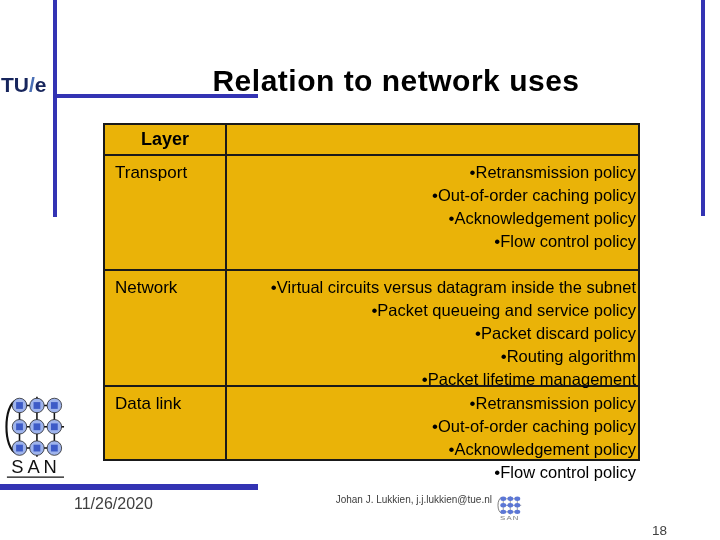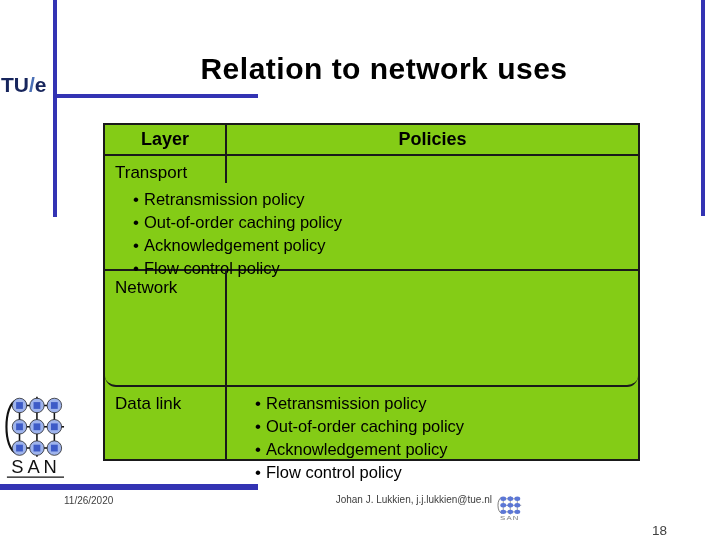--- a/index.html
+++ b/index.html
@@ -17,43 +17,43 @@
   .hline-top{left:55px;top:94px;width:203px;height:4px;background:var(--accent-blue,#3333B3);}
   .bottom-bar{left:0;top:484px;width:258px;height:6px;background:var(--accent-blue,#3333B3);}
 
   
   .tue{left:1px;top:73px;width:52px;font-weight:bold;font-size:21px;letter-spacing:0px;
        font-family:"Liberation Sans",sans-serif;}
   .tue .tu,.tue .e{color:var(--navy,#17255C);text-align:right;}
   .tue .slash{color:var(--slash-blue,#4A6FB5);}
 
   
-  .title{left:55px;top:48px;width:650px;margin:4px;text-align:center;
+  .title{left:55px;top:48px;width:650px;margin:16px;text-align:center;
          font-size:30px;font-weight:bold;color:#000;letter-spacing:0.5px;}
 
   
   .policy-table{left:103px;top:123px;width:537px;border:2px solid var(--table-border,#1A1A1A);
-                box-sizing:border-box;background:#84cc16;}
+                box-sizing:border-box;background:#eab308;}
   .t-row{display:flex;box-sizing:border-box;}
   .t-row.bordered{border-bottom:2px solid var(--table-border,#1A1A1A);}
   .cell{box-sizing:border-box;}
   .layer-col{width:122px;border-right:2px solid var(--table-border,#1A1A1A);flex:none;}
   .pol-col{flex:1;}
   .hdr{height:29px;display:flex;align-items:center;justify-content:center;
        font-weight:bold;font-size:18px;color:#000;}
   .layer-label{padding:7px 0 0 10px;font-size:17px;color:#000;}
-  .pol-list{margin:0;padding:5px 2px 0 28px;list-style:none;}
+  .pol-list{margin:0;padding:5px 2px 0 28px;list-style:none;text-align:right;}
   .pol-list li{font-size:16.5px;line-height:22px;color:#000;white-space:nowrap;}
   .pol-list li::before{content:"\2022";display:inline-block;width:11px;font-size:17px;}
-  .row-transport{height:115px;flex-direction:column;}
-  .row-network{height:116px;border-radius:11px;}
+  .row-transport{height:115px;}
+  .row-network{height:116px;}
   .row-datalink{height:72px;}
 
   
-  .f-date{left:64px;top:495px;font-size:10px;color:var(--footer-gray,#404040);}
+  .f-date{left:74px;top:495px;font-size:16px;color:var(--footer-gray,#404040);}
   .f-center{left:230px;top:493px;width:262px;text-align:right;
             font-size:10px;line-height:13px;color:var(--footer-gray,#404040);}
   .f-page{left:652px;top:523px;font-size:13.5px;color:var(--footer-gray,#404040);}
   .san-big{left:4px;top:390px;}
   .san-mini{left:497px;top:494px;}
 </style>
 </head>
 <body>
 
 <div class="abs vline-left"></div>
@@ -63,37 +63,45 @@
 
 <div class="abs tue">
   <span class="tu">TU</span><span class="slash">/</span><span class="e">e</span>
 </div>
 
 <h1 class="abs title">Relation to network uses</h1>
 
 <div class="abs policy-table">
   <div class="t-row bordered">
     <div class="cell layer-col hdr">Layer</div>
-    <div class="cell pol-col  hdr">Policies</div>
   </div>
 
   <div class="t-row bordered row-transport">
     <div class="cell layer-col layer-label">Transport</div>
     <div class="cell pol-col">
       <ul class="pol-list">
         <li>Retransmission policy</li>
         <li>Out-of-order caching policy</li>
         <li>Acknowledgement policy</li>
         <li>Flow control policy</li>
       </ul>
     </div>
   </div>
 
   <div class="t-row bordered row-network">
     <div class="cell layer-col layer-label">Network</div>
+    <div class="cell pol-col">
+      <ul class="pol-list">
+        <li>Virtual circuits versus datagram inside the subnet</li>
+        <li>Packet queueing and service policy</li>
+        <li>Packet discard policy</li>
+        <li>Routing algorithm</li>
+        <li>Packet lifetime management</li>
+      </ul>
+    </div>
   </div>
 
   <div class="t-row row-datalink">
     <div class="cell layer-col layer-label">Data link</div>
     <div class="cell pol-col">
       <ul class="pol-list">
         <li>Retransmission policy</li>
         <li>Out-of-order caching policy</li>
         <li>Acknowledgement policy</li>
         <li>Flow control policy</li>

